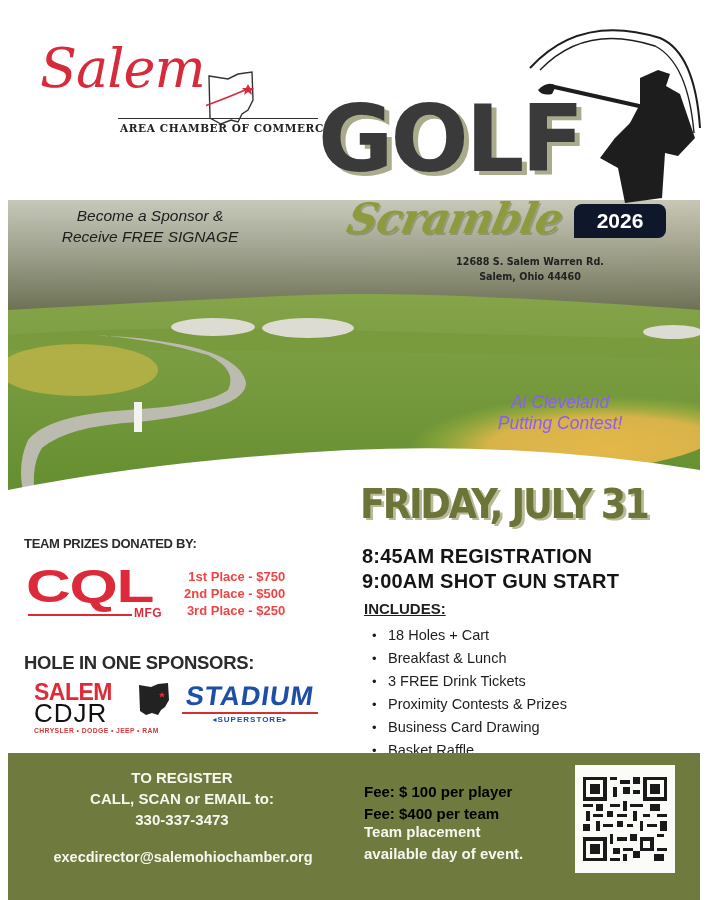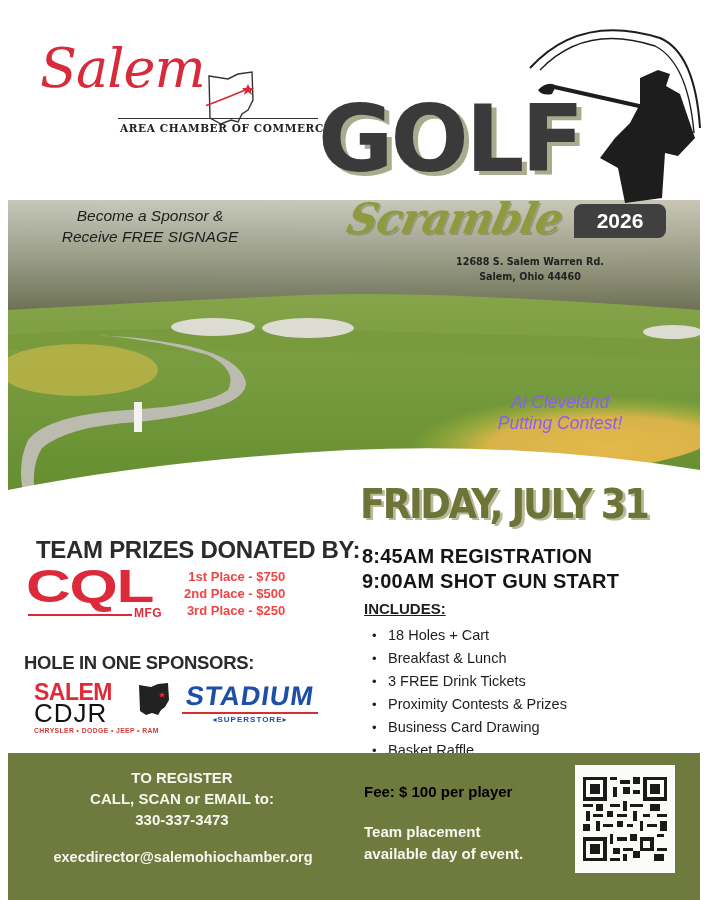--- a/index.html
+++ b/index.html
@@ -37,21 +37,21 @@
     .golfer { position: absolute; left: 490px; top: 8px; width: 215px; height: 200px; }
     .scramble {
       position: absolute; left: 348px; top: 198px;
       font-family: "DejaVu Serif", serif; font-style: italic; font-weight: bold;
       font-size: 42px; color: #8f9a3e; letter-spacing: -1px;
       transform: skewX(-12deg); line-height: 1;
       text-shadow: 2px 2px 0 rgba(90,100,40,0.35);
     }
     .year-badge {
       position: absolute; left: 574px; top: 204px; width: 92px; height: 34px;
-      background: #404040; border-radius: 8px 8px 8px 0;
+      background: #0f172a; border-radius: 8px 8px 8px 0;
       color: #fff; font-weight: bold; font-size: 21px; text-align: center; line-height: 34px;
     }
 
     .venue {
       position: absolute; left: 430px; top: 254px; width: 200px; text-align: center;
       font-family: "DejaVu Sans", sans-serif; font-weight: bold; font-size: 9.6px; line-height: 15px; color: #222;
     }
     .venue .venue-name { font-size: 10px; }
 
     .sponsor-promo {
@@ -80,22 +80,22 @@
       font-weight: bold; font-size: 15px; color: #1e1e1e; text-decoration: underline;
     }
     .includes-list {
       position: absolute; left: 372px; top: 624px; list-style: none;
       font-size: 14.5px; line-height: 22px; color: #1e1e1e;
     }
     .includes-list li::before { content: "•"; display: inline-block; width: 16px; font-size: 13px; }
 
     
     .prizes-heading {
-      position: absolute; left: 36px; top: 536px;
-      font-weight: bold; font-size: 24px; color: #2b2b2b; letter-spacing: -0.3px;
+      position: absolute; left: 24px; top: 536px;
+      font-weight: bold; font-size: 13px; color: #2b2b2b; letter-spacing: -0.3px;
     }
     .cql-logo { position: absolute; left: 26px; top: 562px; width: 146px; height: 60px; }
     .cql-letters {
       position: absolute; left: 0; top: 0;
       font-weight: bold; font-size: 46px; color: #dd2a3a; letter-spacing: -1px; line-height: 48px;
       transform: scaleX(1.35); transform-origin: left;
     }
     .cql-rule { position: absolute; left: 2px; top: 52px; width: 104px; border-top: 2px solid #dd2a3a; }
     .cql-mfg {
       position: absolute; left: 108px; top: 44px;
@@ -284,20 +284,21 @@
 <div class="footer">
   <div class="reg-block">
     <div>TO REGISTER</div>
     <div>CALL, SCAN or EMAIL to:</div>
     <div>330-337-3473</div>
   </div>
   <div class="reg-email">execdirector@salemohiochamber.org</div>
 
   <div class="fee-block">
     <div>Fee: $ 100 per player</div>
+    <div>Fee: $400 per team</div>
   </div>
   <div class="placement">
     <div>Team placement</div>
     <div>available day of event.</div>
   </div>
 
   <div class="qr-box">
     <svg viewBox="0 0 25 25" shape-rendering="crispEdges">
       <rect width="25" height="25" fill="#fbfbf8"></rect>
       <g fill="#1a1a1a">

